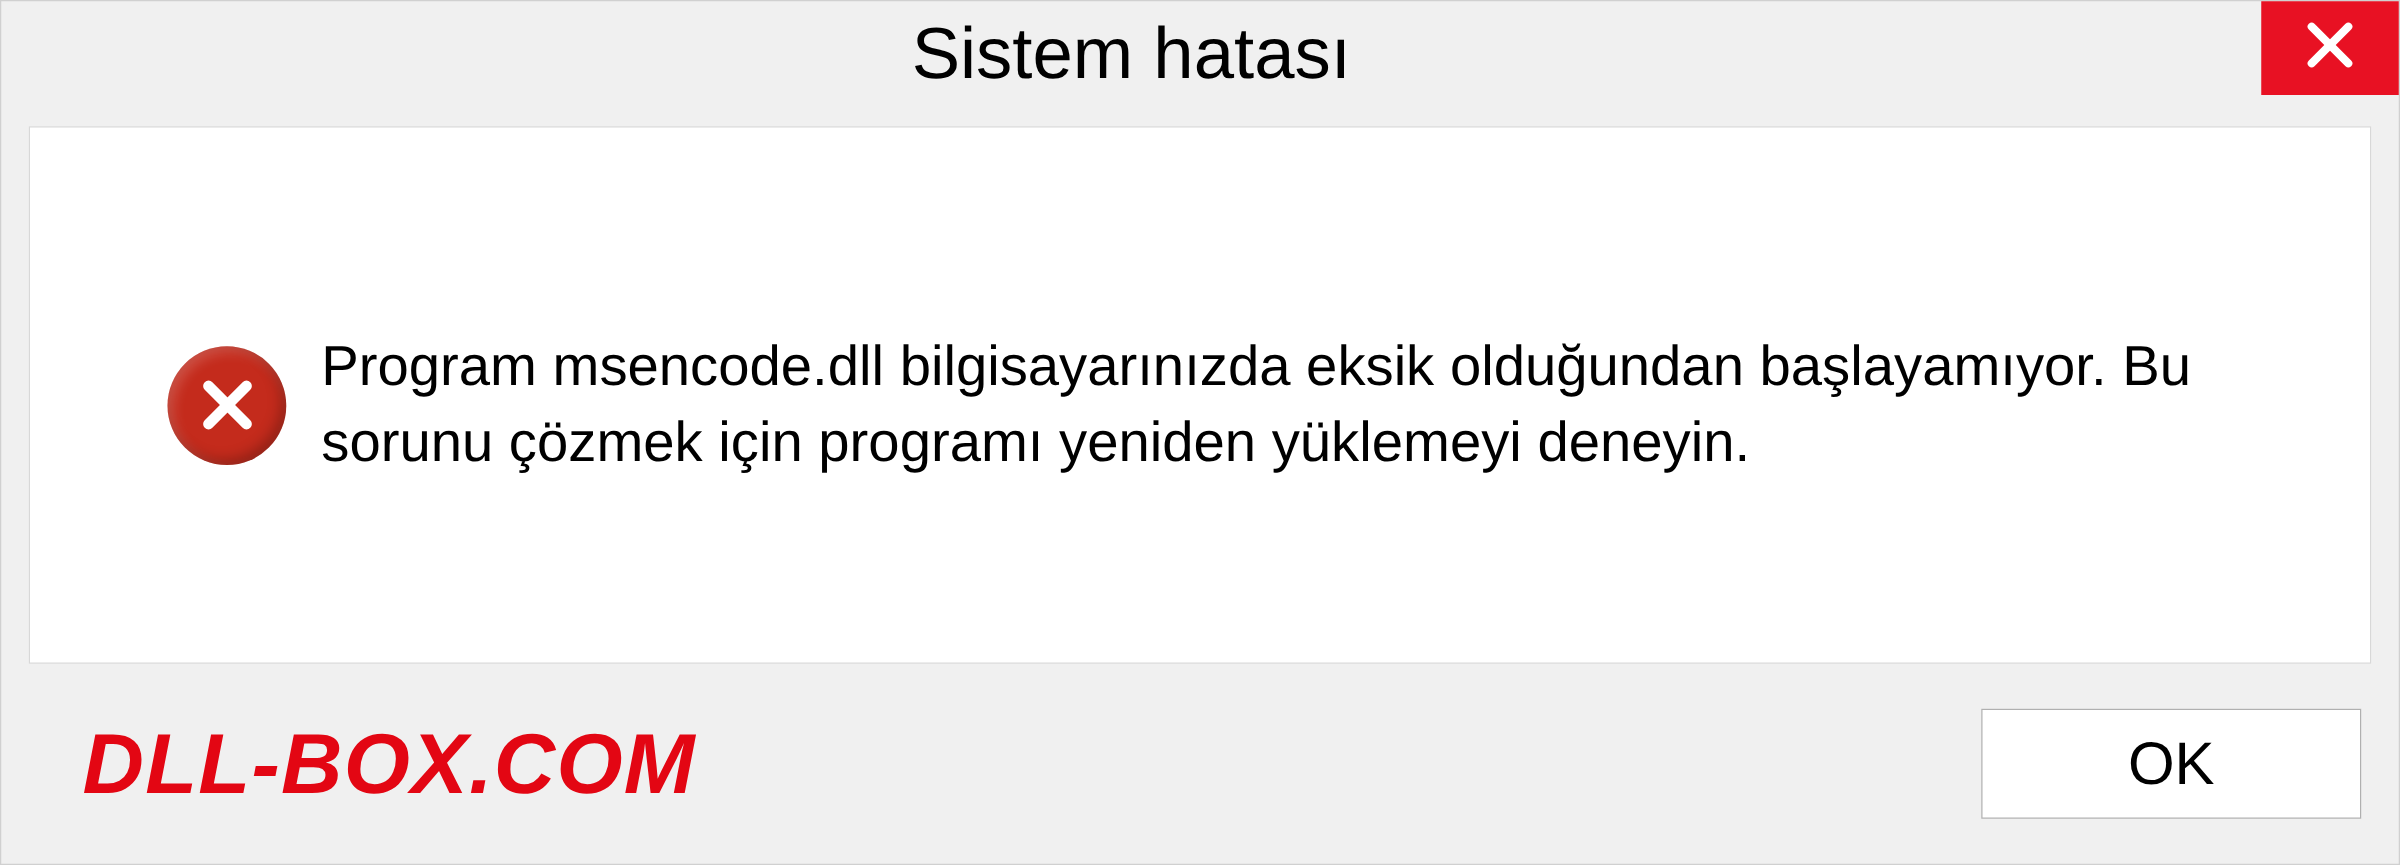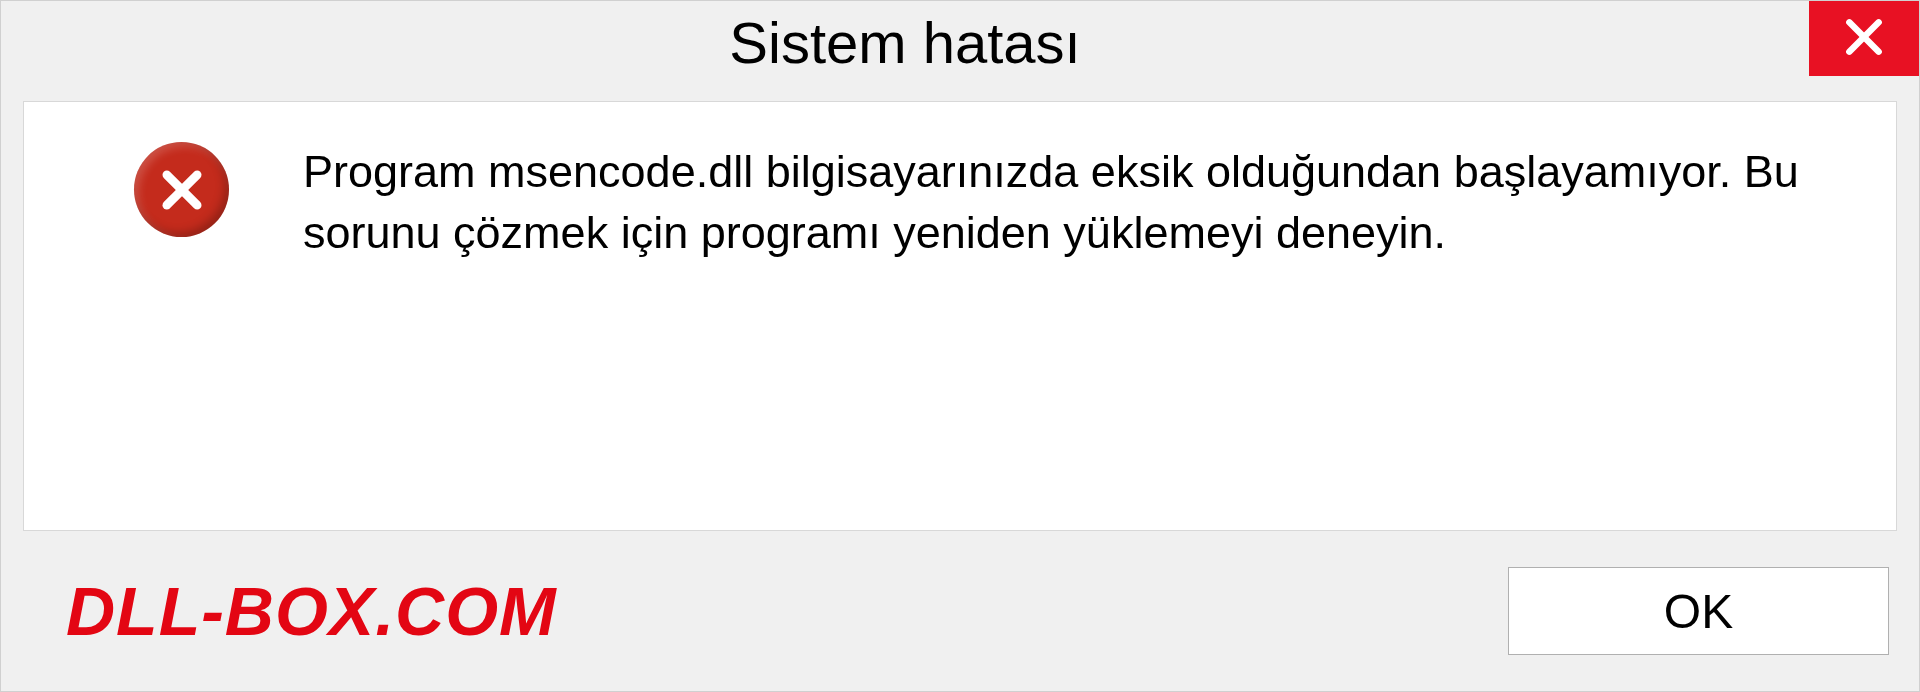--- a/index.html
+++ b/index.html
@@ -50,23 +50,23 @@
     .close-btn svg {
       width: 44px;
       height: 44px;
     }
     .content-panel {
       margin: 10px 22px 20px 22px;
       background: #ffffff;
       border: 1px solid #d8d8d8;
       flex: 1;
       display: flex;
-      align-items: flex-start;
+      align-items: center;
       padding: 40px 80px 24px 110px;
-      gap: 74px;
+      gap: 28px;
     }
     .error-icon-wrap {
       flex-shrink: 0;
     }
     .error-icon-circle {
       width: 95px;
       height: 95px;
       border-radius: 50%;
       background: #c42b1c;
       display: flex;
@@ -92,21 +92,21 @@
     }
     .watermark {
       font-family: Arial, sans-serif;
       font-size: 68px;
       font-weight: 900;
       font-style: italic;
       color: #e30613;
       letter-spacing: 1px;
     }
     .ok-button {
-      width: 381px;
+      width: 304px;
       height: 88px;
       background: #ffffff;
       border: 1px solid #b0b0b0;
       font-size: 48px;
       color: #000;
       font-family: inherit;
       cursor: pointer;
       display: flex;
       align-items: center;
       justify-content: center;

